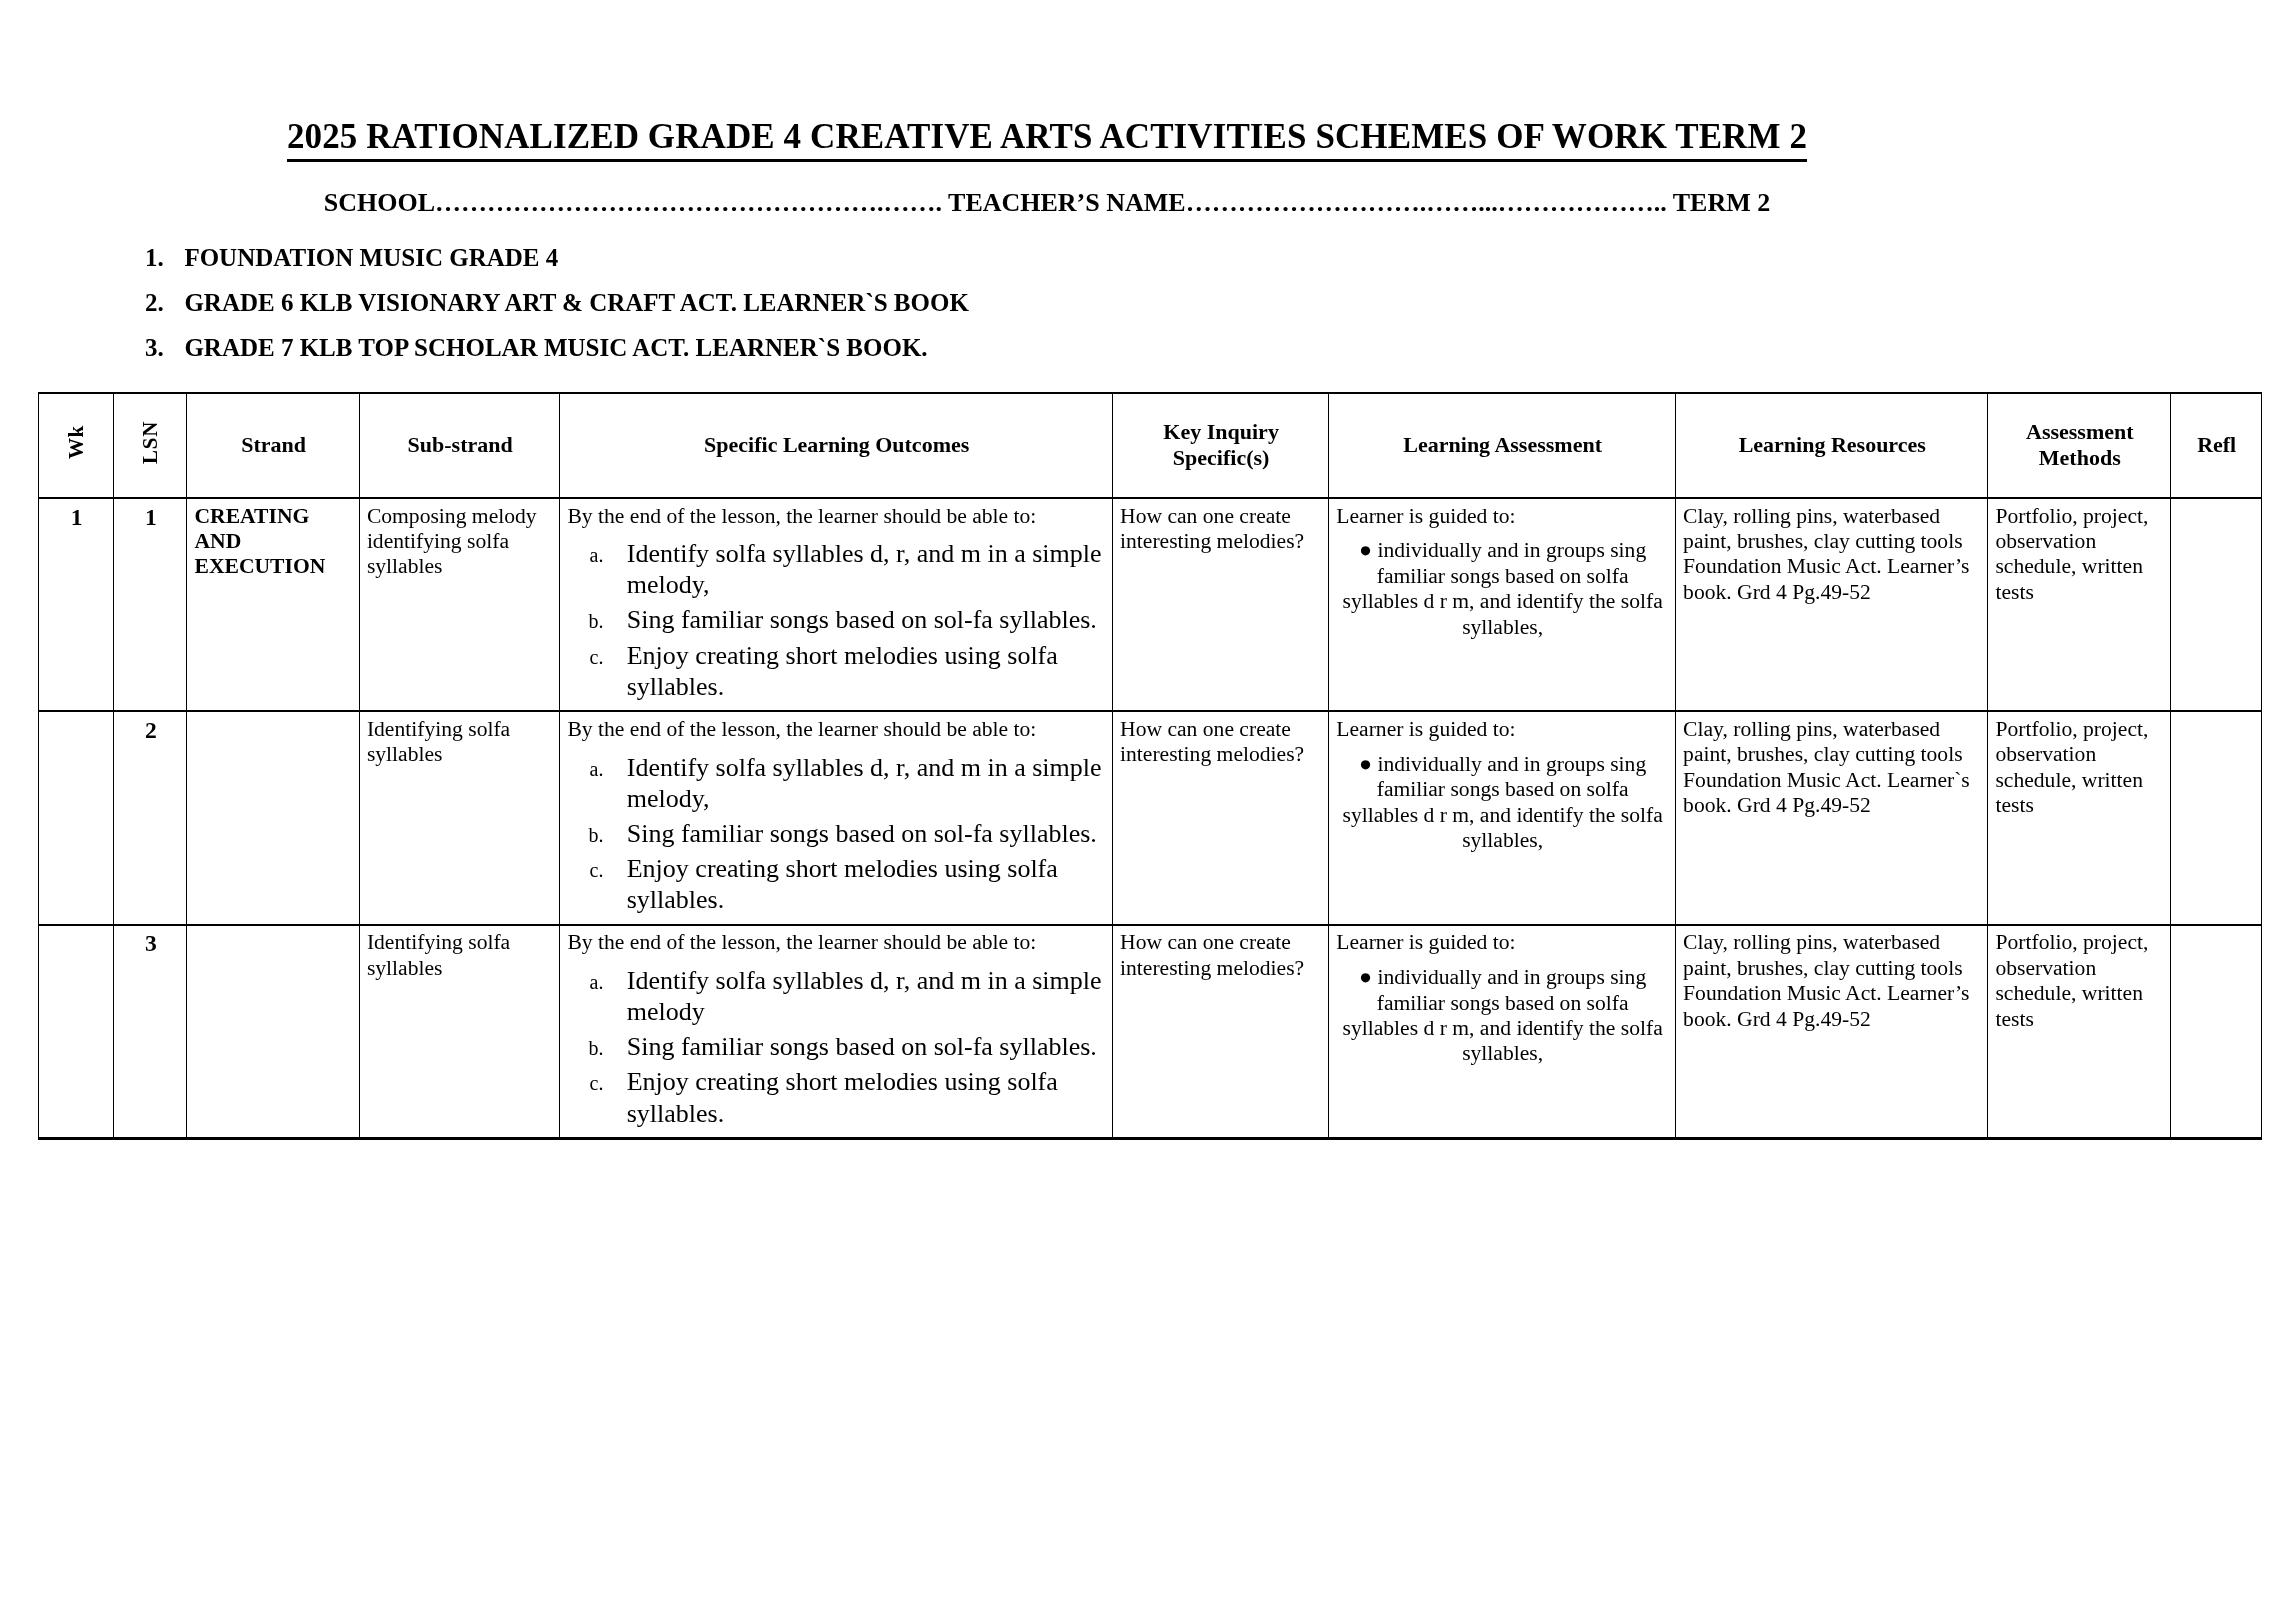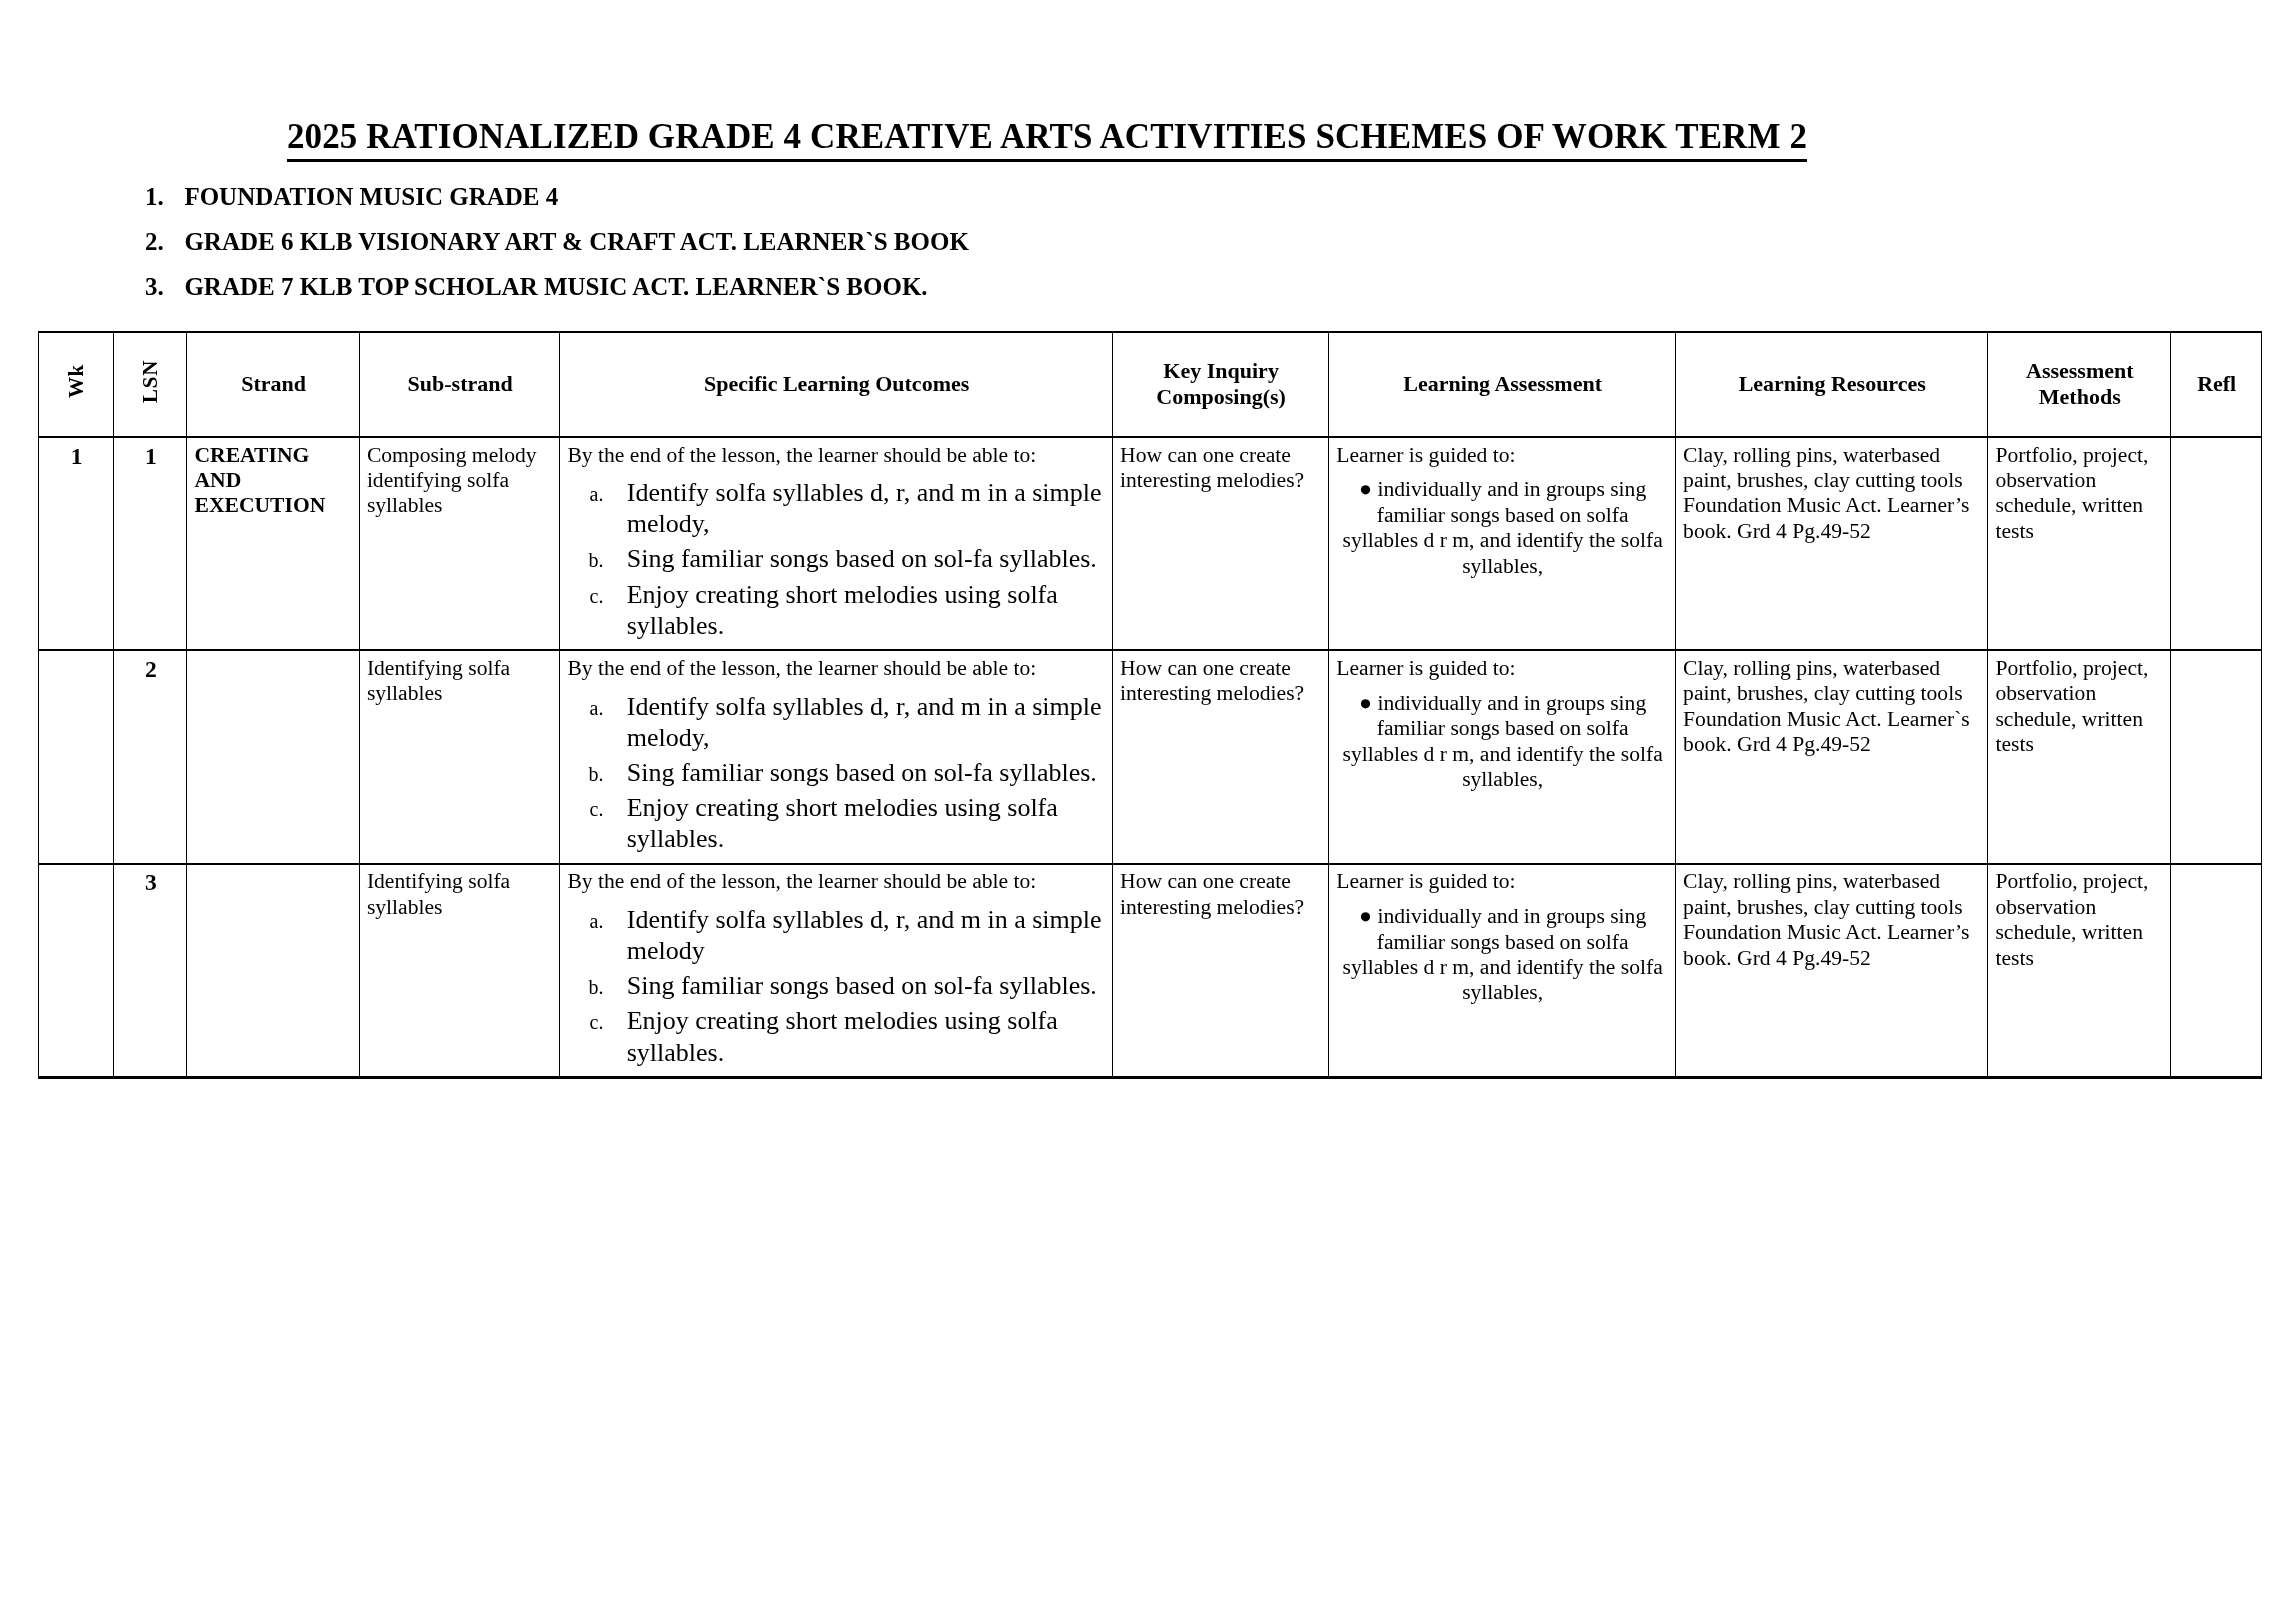--- a/index.html
+++ b/index.html
@@ -140,20 +140,21 @@
   .bullets .bline { text-indent: 0; text-align: center; }
   .res-line { display: block; }
 </style>
 </head>
 <body>
 
 <div class="page">
 
   <h1 class="doc-title"><span>2025 RATIONALIZED GRADE 4 CREATIVE ARTS ACTIVITIES SCHEMES OF WORK TERM 2</span></h1>
 
+  <p class="school-line">SCHOOL…………………………………………….……. TEACHER’S NAME……………………….……...……………….. TERM 2</p>
 
   <ol class="book-list">
     <li>FOUNDATION MUSIC GRADE 4</li>
     <li>GRADE 6 KLB VISIONARY ART &amp; CRAFT ACT. LEARNERˋS BOOK</li>
     <li>GRADE 7 KLB TOP SCHOLAR MUSIC ACT. LEARNERˋS BOOK.</li>
   </ol>
 
   <div class="sow-wrap">
     <table class="sow">
       <colgroup>
@@ -170,21 +171,21 @@
       </colgroup>
       <thead>
         <tr>
           <th><span class="vtx">Wk</span></th>
           <th><span class="vtx">LSN</span></th>
           <th>Strand</th>
           <th>Sub-strand</th>
           <th>Specific Learning Outcomes</th>
           <th>
             <span>Key Inquiry</span><br>
-            <span>Composing(s)</span>
+            <span>Specific(s)</span>
           </th>
           <th>Learning Assessment</th>
           <th>Learning Resources</th>
           <th>
             <span>Assessment</span><br>
             <span>Methods</span>
           </th>
           <th>Refl</th>
         </tr>
       </thead>

